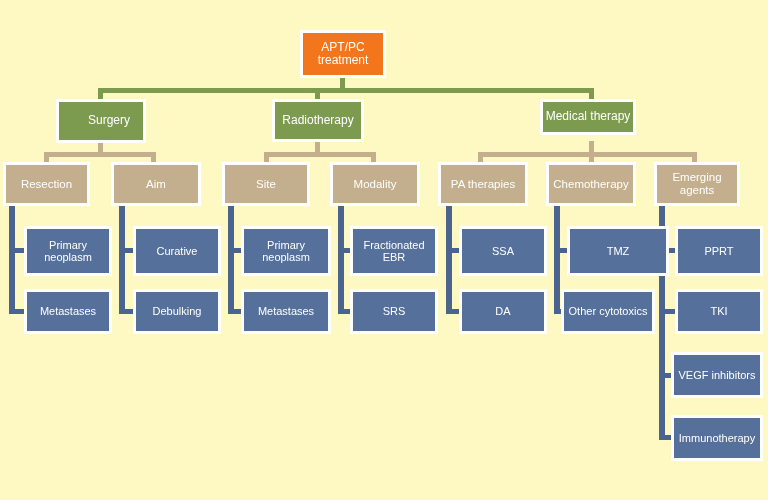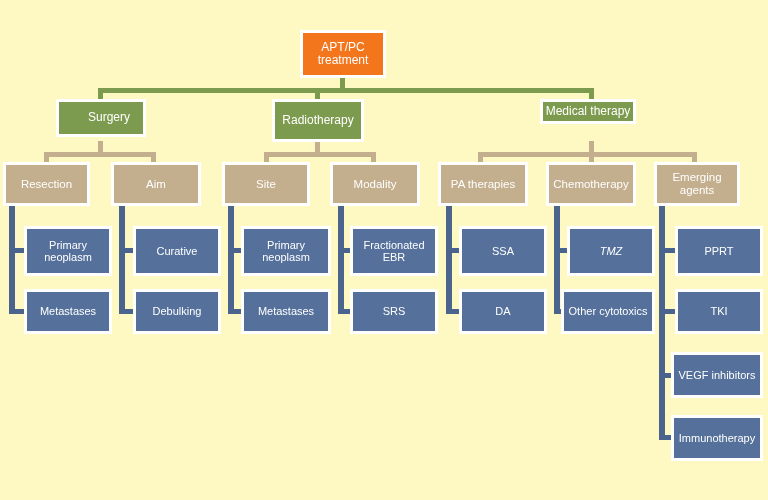--- a/index.html
+++ b/index.html
@@ -76,23 +76,23 @@
   <div class="conn blue" style="left:558px;top:309px;width:13px;height:5px;"></div>
 
   <div class="conn blue" style="left:659px;top:206px;width:6px;height:234px;"></div>
   <div class="conn blue" style="left:663px;top:248px;width:14px;height:5px;"></div>
   <div class="conn blue" style="left:663px;top:309px;width:14px;height:5px;"></div>
   <div class="conn blue" style="left:663px;top:373px;width:14px;height:5px;"></div>
   <div class="conn blue" style="left:663px;top:435px;width:14px;height:5px;"></div>
 
   <div class="node root" style="left:300px;top:30px;width:86px;height:48px;">APT/PC treatment</div>
 
-  <div class="node lvl1" style="left:56px;top:99px;width:90px;height:38px;padding-left:16px;">Surgery</div>
+  <div class="node lvl1" style="left:56px;top:99px;width:90px;height:44px;padding-left:16px;">Surgery</div>
   <div class="node lvl1" style="left:272px;top:99px;width:92px;height:43px;">Radiotherapy</div>
-  <div class="node lvl1" style="left:540px;top:99px;width:96px;height:25px;">Medical therapy</div>
+  <div class="node lvl1" style="left:540px;top:99px;width:96px;height:36px;">Medical therapy</div>
 
   <div class="node lvl2" style="left:3px;top:162px;width:87px;height:44px;">Resection</div>
   <div class="node lvl2" style="left:111px;top:162px;width:90px;height:44px;">Aim</div>
   <div class="node lvl2" style="left:222px;top:162px;width:88px;height:44px;">Site</div>
   <div class="node lvl2" style="left:330px;top:162px;width:90px;height:44px;">Modality</div>
   <div class="node lvl2" style="left:438px;top:162px;width:90px;height:44px;">PA therapies</div>
   <div class="node lvl2" style="left:546px;top:162px;width:90px;height:44px;">Chemotherapy</div>
   <div class="node lvl2" style="left:654px;top:162px;width:86px;height:44px;">Emerging agents</div>
 
   <div class="node leaf" style="left:24px;top:226px;width:88px;height:50px;">Primary neoplasm</div>
@@ -103,21 +103,21 @@
 
   <div class="node leaf" style="left:241px;top:226px;width:90px;height:50px;">Primary neoplasm</div>
   <div class="node leaf" style="left:241px;top:289px;width:90px;height:45px;">Metastases</div>
 
   <div class="node leaf" style="left:350px;top:226px;width:88px;height:50px;">Fractionated EBR</div>
   <div class="node leaf" style="left:350px;top:289px;width:88px;height:45px;">SRS</div>
 
   <div class="node leaf" style="left:459px;top:226px;width:88px;height:50px;text-align:right;">SSA</div>
   <div class="node leaf" style="left:459px;top:289px;width:88px;height:45px;">DA</div>
 
-  <div class="node leaf" style="left:567px;top:226px;width:88px;height:50px;font-style:italic;">TMZ</div>
+  <div class="node leaf" style="left:567px;top:226px;width:102px;height:50px;">TMZ</div>
   <div class="node leaf" style="left:561px;top:289px;width:94px;height:45px;">Other cytotoxics</div>
 
   <div class="node leaf" style="left:675px;top:226px;width:88px;height:50px;">PPRT</div>
   <div class="node leaf" style="left:675px;top:289px;width:88px;height:45px;">TKI</div>
   <div class="node leaf" style="left:671px;top:352px;width:92px;height:46px;">VEGF inhibitors</div>
   <div class="node leaf" style="left:671px;top:415px;width:92px;height:46px;">Immunotherapy</div>
 
 </div>
 
 </body></html>

